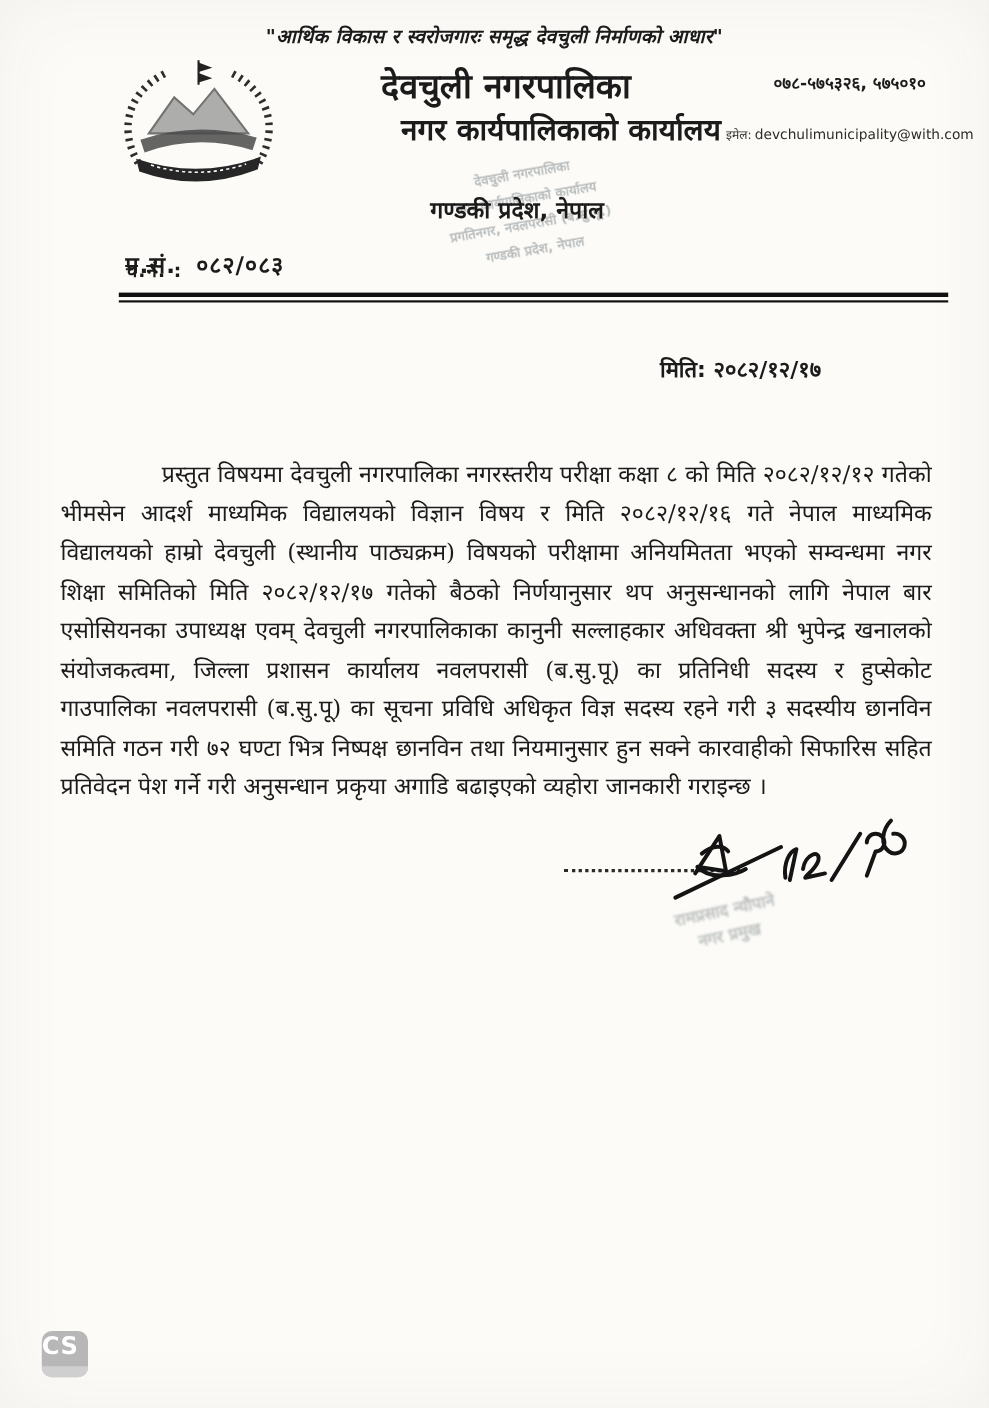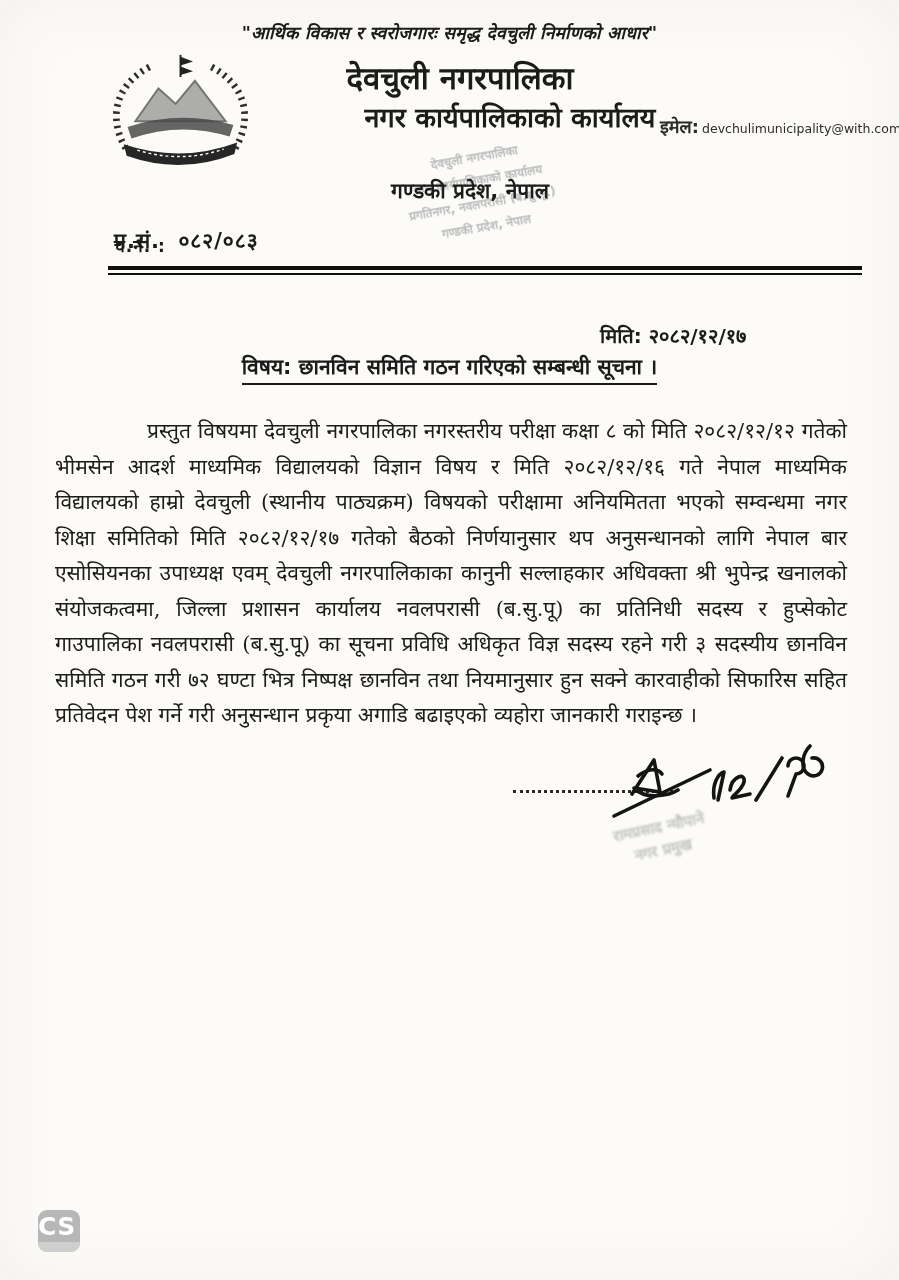--- a/index.html
+++ b/index.html
@@ -13,21 +13,21 @@
   
   .slogan{top:20px;left:0;width:899px;text-align:center;font-size:17.5px;
     font-style:italic;font-weight:700;letter-spacing:.2px;}
   .emblem{top:52px;left:98px;width:165px;height:125px;}
   .muni-name{top:56px;left:160px;width:600px;text-align:center;
     font-size:31px;font-weight:700;font-family:"DejaVu Serif","Liberation Serif",serif;}
   .phone{top:64px;left:665px;width:215px;font-size:15.5px;font-weight:700;text-align:center;}
   .office-name{top:98px;left:180px;width:660px;text-align:center;
     font-size:27px;font-weight:700;font-family:"DejaVu Serif","Liberation Serif",serif;}
   .email-line{top:114px;left:660px;width:235px;font-size:12.5px;color:#2b2b2b;}
-  .email-line .lbl{font-weight:700;font-size:18px;margin-right:3px;}
+  .email-line .lbl{font-weight:400;font-size:11px;margin-right:3px;}
   .addr1{top:142px;left:100px;width:740px;text-align:center;font-size:21px;font-weight:700;}
   .addr2{top:176px;left:100px;width:740px;text-align:center;font-size:21px;font-weight:700;}
   
   .office-stamp{top:146px;left:368px;width:225px;transform:rotate(-10deg);
     color:#8f9698;opacity:.62;filter:blur(.6px);text-align:center;
     font-size:12px;line-height:1.95;font-weight:700;}
   
   .ref-line1{top:198px;left:114px;font-size:21px;font-weight:700;letter-spacing:1px;margin-top:28px;}
   .ref-line2{top:234px;left:114px;font-size:17px;font-weight:700;letter-spacing:1px;}
   .ref-line1 .val{margin-left:10px;}
@@ -43,21 +43,21 @@
   
   .dotted-line{top:790px;left:513px;width:160px;border-bottom:3px dotted #2a2a2a;}
   .handwriting{top:728px;left:598px;width:230px;height:105px;}
   .sig-stamp{top:816px;left:566px;width:190px;transform:rotate(-12deg);
     color:#9aa0a0;opacity:.65;filter:blur(1px);text-align:center;
     font-size:15px;font-weight:700;line-height:1.5;}
   
   .cs-badge{top:1210px;left:38px;width:42px;height:42px;background:#b7b7b7;
     border-radius:9px;overflow:hidden;}
   .cs-badge .cs-txt{position:absolute;top:2px;left:0;width:20px;text-align:center;
-    color:#ffffff;font-weight:700;font-size:25px;letter-spacing:.5px;}
+    color:#ffffff;font-weight:700;font-size:22px;letter-spacing:.5px;}
   .cs-badge .cs-strip{position:absolute;bottom:0;left:0;width:42px;height:10px;background:#cfcfcf;}
   .scanned-text{top:1212px;left:92px;font-size:32px;color:#c6c6c6;font-weight:400;
     letter-spacing:.5px;font-family:"Liberation Sans","DejaVu Sans",sans-serif;}
 </style>
 </head>
 <body>
 
 <div class="page">
 
   <div class="abs slogan">"आर्थिक विकास र स्वरोजगारः समृद्ध देवचुली निर्माणको आधार"</div>
@@ -71,20 +71,21 @@
       <path d="M85,3 l0,23" stroke="#222" stroke-width="2" fill="none"></path>
       <path d="M85,5 l13,5 -13,4 z M85,15 l13,5 -13,4 z" fill="#222"></path>
       <path d="M38,72 L62,38 L80,54 L100,30 L132,72 Z" fill="#8d8d8d" opacity="0.7" stroke="#3a3a3a" stroke-width="2"></path>
       <path d="M30,78 Q85,60 140,76 L136,88 Q85,72 34,90 Z" fill="#4a4a4a" opacity="0.85"></path>
       <path d="M26,96 Q85,116 144,94 l-3,12 Q85,128 29,108 Z" fill="#262626"></path>
       <path d="M40,102 Q85,116 130,101" stroke="#fcfbf8" stroke-width="1.5" stroke-dasharray="3,3" fill="none"></path>
     </svg>
   </div>
 
   <div class="abs muni-name">देवचुली नगरपालिका</div>
+  <div class="abs phone">०७८-५७५३२६, ५७५०१०</div>
   <div class="abs office-name">नगर कार्यपालिकाको कार्यालय</div>
   <div class="abs email-line">
     <span class="lbl">इमेल:</span><span>devchulimunicipality@with.com</span>
   </div>
 
   <div class="abs office-stamp">
     <div>देवचुली नगरपालिका</div>
     <div>नगर कार्यपालिकाको कार्यालय</div>
     <div>प्रगतिनगर, नवलपरासी (ब.सु.पू.)</div>
     <div>गण्डकी प्रदेश, नेपाल</div>
@@ -95,23 +96,20 @@
   <div class="abs ref-line1">
     <span>प.सं.</span>
     <span class="val">०८२/०८३</span>
   </div>
   <div class="abs ref-line2">च.नं. :</div>
 
   <div class="abs double-rule"></div>
 
   <div class="abs date-line">मिति: २०८२/१२/१७</div>
 
-  <div class="abs subject-line">
-    <span>विषय: छानविन समिति गठन गरिएको सम्बन्धी सूचना ।</span>
-  </div>
 
   <div class="abs body-text">प्रस्तुत विषयमा देवचुली नगरपालिका नगरस्तरीय परीक्षा कक्षा ८ को  मिति २०८२/१२/१२ गतेको भीमसेन आदर्श माध्यमिक विद्यालयको विज्ञान विषय र  मिति २०८२/१२/१६ गते नेपाल माध्यमिक विद्यालयको हाम्रो देवचुली (स्थानीय पाठ्यक्रम) विषयको परीक्षामा अनियमितता भएको सम्वन्धमा नगर शिक्षा समितिको मिति २०८२/१२/१७ गतेको बैठको निर्णयानुसार  थप अनुसन्धानको लागि नेपाल बार एसोसियनका उपाध्यक्ष एवम् देवचुली नगरपालिकाका कानुनी सल्लाहकार अधिवक्ता श्री भुपेन्द्र खनालको संयोजकत्वमा, जिल्ला प्रशासन कार्यालय नवलपरासी (ब.सु.पू) का प्रतिनिधी सदस्य र हुप्सेकोट गाउपालिका नवलपरासी (ब.सु.पू) का सूचना प्रविधि अधिकृत विज्ञ सदस्य रहने गरी ३ सदस्यीय  छानविन समिति गठन गरी  ७२ घण्टा भित्र  निष्पक्ष छानविन तथा नियमानुसार हुन सक्ने कारवाहीको सिफारिस सहित प्रतिवेदन पेश गर्ने गरी  अनुसन्धान प्रकृया अगाडि बढाइएको व्यहोरा जानकारी गराइन्छ ।</div>
 
   <div class="abs dotted-line"></div>
   <div class="abs handwriting" aria-label="१२/१७">
     <svg viewBox="0 0 230 105" width="230" height="105" aria-hidden="true">
       <g stroke="#141414" stroke-width="3.6" fill="none" stroke-linecap="round" stroke-linejoin="round">
 
         <path d="M34,66 L56,32 L62,64 L36,60 C48,73 72,67 80,62"></path>
         <path d="M40,48 C50,40 60,40 64,46"></path>

